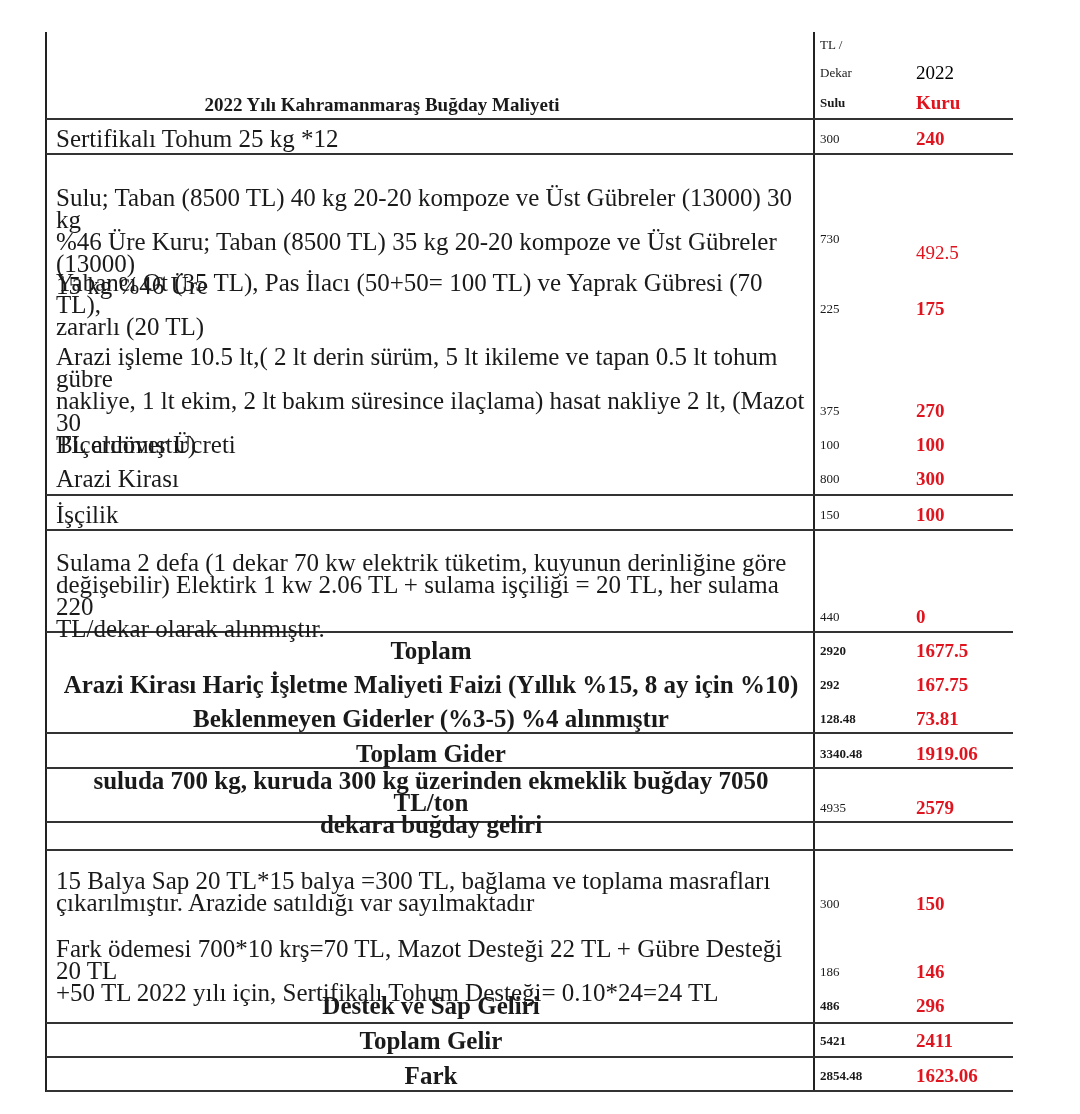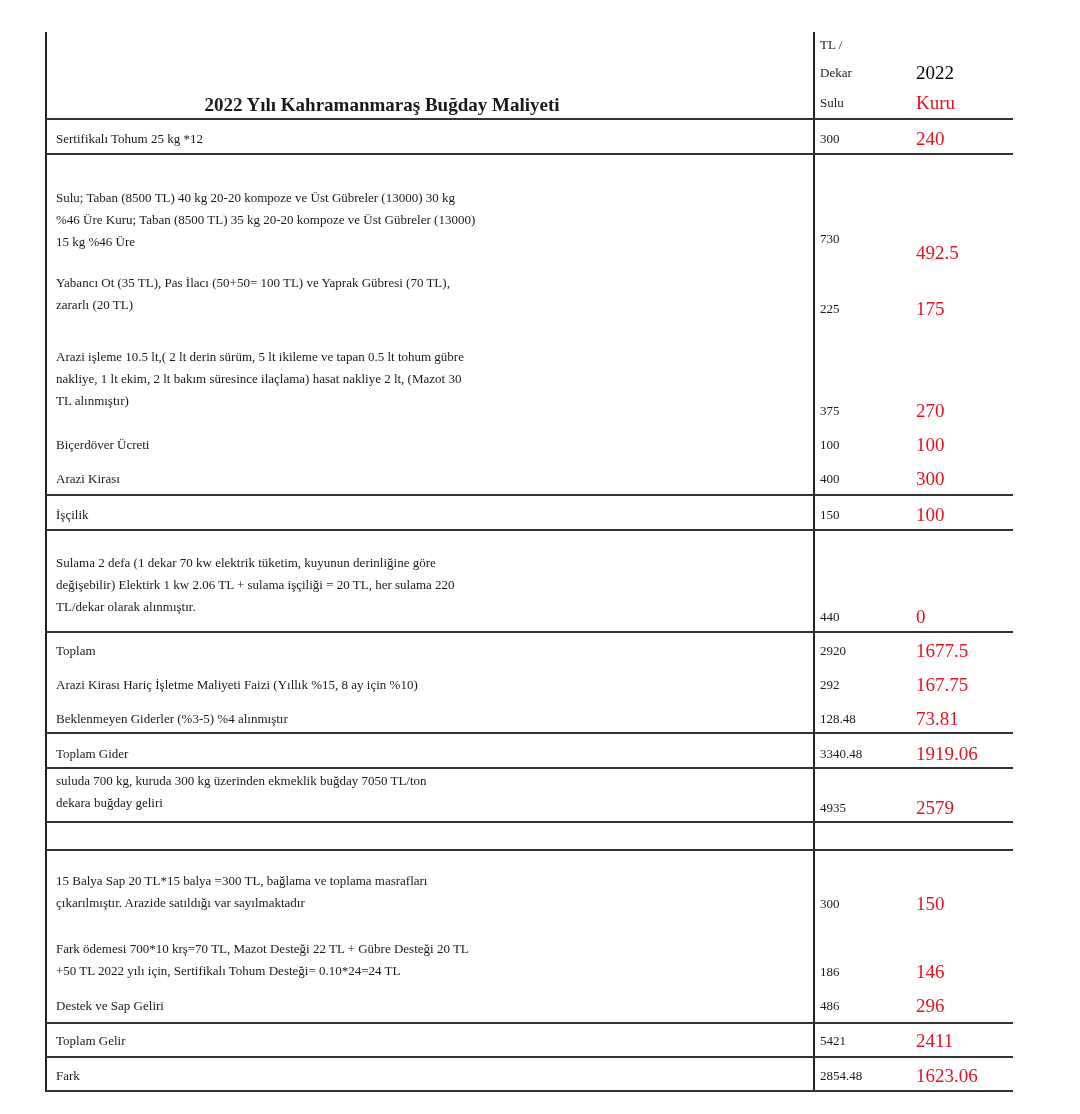--- a/index.html
+++ b/index.html
@@ -2,24 +2,24 @@
 <html><head>
 <meta charset="utf-8">
 <style>
   html, body { margin: 0; padding: 0; background: #ffffff; }
   body { width: 1080px; height: 1114px; position: relative; overflow: hidden;
          font-family: "Liberation Serif", "DejaVu Serif", serif; color: #1a1a1a; }
   #doc { position: absolute; left: 46px; top: 32px; width: 967px; }
   .vline { position: absolute; background: #222; width: 2px; }
   .hline { position: absolute; left: 46px; width: 967px; height: 2px; background: #333; }
   .row { position: absolute; left: 0; width: 967px; }
-  .lbl { position: absolute; left: 10px; width: 750px; font-size: 13px; line-height: 22px; white-space: pre-line; }
+  .lbl { position: absolute; left: 10px; width: 750px; font-size: 25px; line-height: 22px; white-space: pre-line; }
   .sulu { position: absolute; left: 774px; font-size: 13px; line-height: 22px; }
   .kuru { position: absolute; left: 870px; font-size: 19px; line-height: 22px; color: #e0141e; }
-  .b { font-weight: normal; }
+  .b { font-weight: bold; text-align: center; }
   .title { position: absolute; left: 0; width: 672px; text-align: center; font-weight: bold; font-size: 19px; line-height: 22px; }
 </style>
 </head>
 <body>
 
 <div class="vline" style="left:45px; top:32px; height:1060px;"></div>
 <div class="vline" style="left:813px; top:32px; height:1060px;"></div>
 
 <div class="hline" style="top:118px;"></div>
 <div class="hline" style="top:153px;"></div>
@@ -73,21 +73,21 @@
   </div>
 
   <div class="row">
     <div class="lbl" style="top:402px;">Biçerdöver Ücreti</div>
     <div class="sulu" style="top:402px;">100</div>
     <div class="kuru b" style="top:402px;">100</div>
   </div>
 
   <div class="row">
     <div class="lbl" style="top:436px;">Arazi Kirası</div>
-    <div class="sulu" style="top:436px;">400</div>
+    <div class="sulu" style="top:436px;">800</div>
     <div class="kuru b" style="top:436px;">300</div>
   </div>
 
   <div class="row">
     <div class="lbl" style="top:472px;">İşçilik</div>
     <div class="sulu" style="top:472px;">150</div>
     <div class="kuru b" style="top:472px;">100</div>
   </div>
 
   <div class="row">

